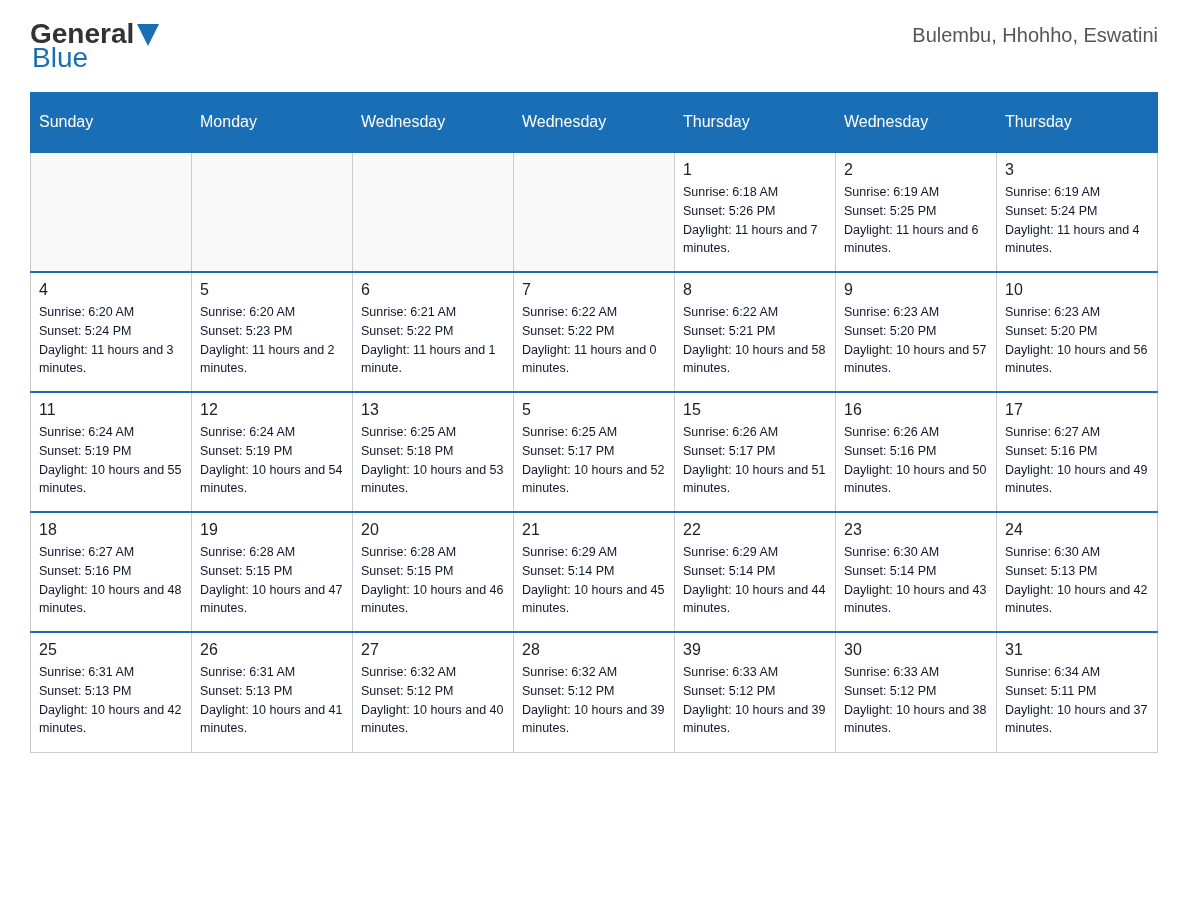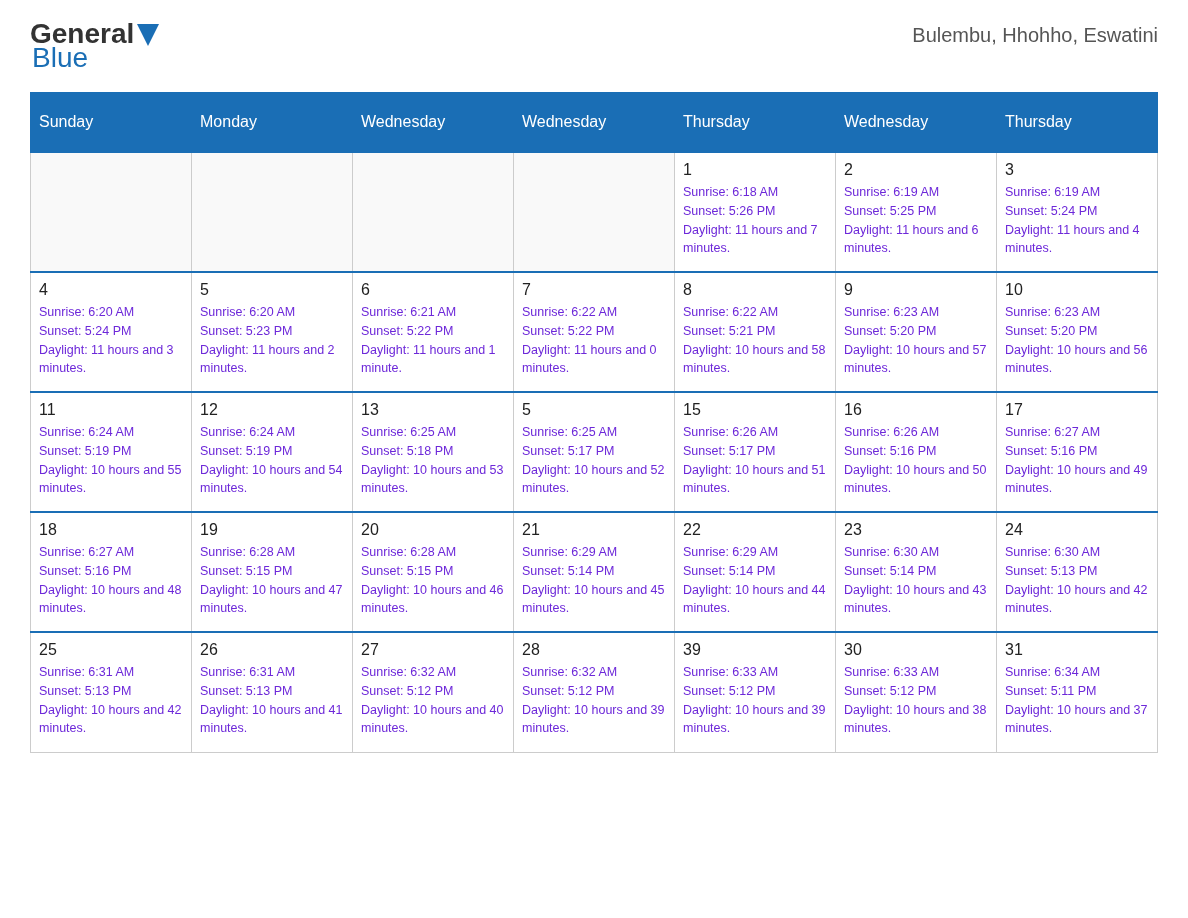--- a/index.html
+++ b/index.html
@@ -71,21 +71,21 @@
     .calendar td .day-num {
       font-size: 16px;
       font-weight: normal;
       color: #222;
       display: block;
       margin-bottom: 4px;
     }
     .calendar td .sun-info {
       font-size: 12.5px;
       line-height: 1.5;
-      color: #6d28d9;
+      color: #0f172a;
     }
     .calendar td.empty {
       background: #f9f9f9;
     }
     .week-row td {
       border-top: 2px solid #1a6eb5;
     }
   </style>
 </head>
 <body>

